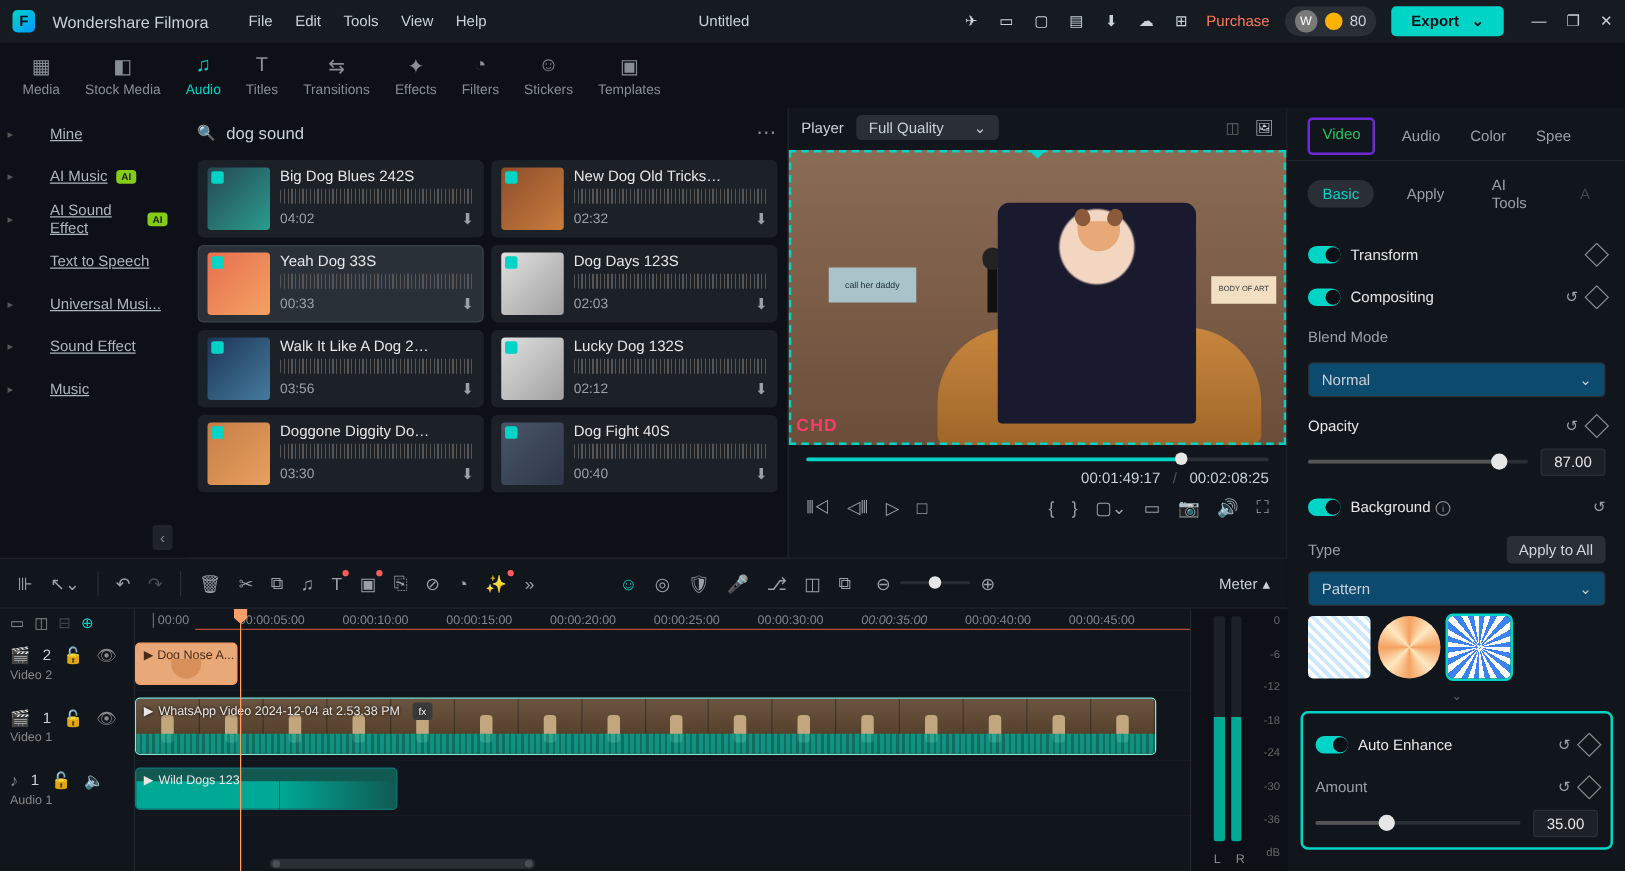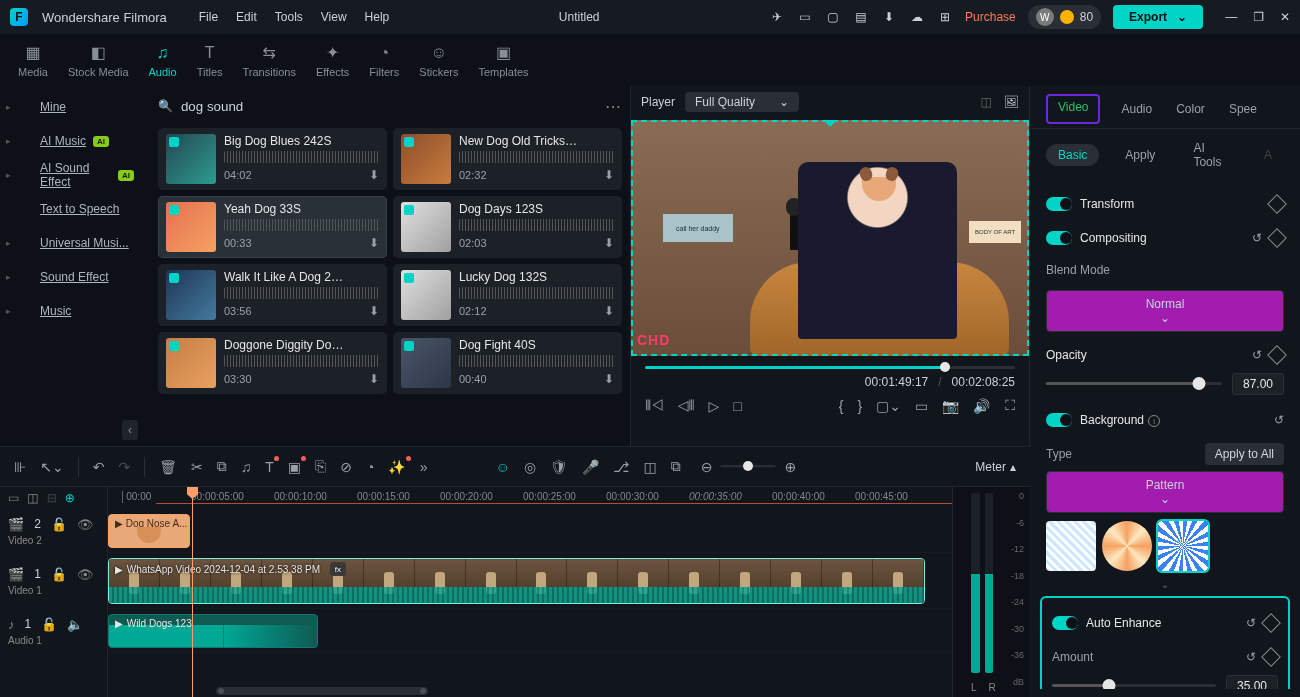--- a/index.html
+++ b/index.html
@@ -103,21 +103,21 @@
 .prop-body { flex:1; overflow-y:auto; padding:6px 16px; }
 .prop-row { display:flex; align-items:center; height:34px; gap:8px; }
 .toggle { width:26px; height:14px; border-radius:8px; background:#00d4c7; position:relative; flex-shrink:0; }
 .toggle::after { content:""; position:absolute; left:14px; top:1px; width:12px; height:12px; border-radius:50%; background:#0d1117; }
 .toggle.off { background:#3a4048; }
 .toggle.off::after { left:1px; background:#888; }
 .lbl2 { color:#e6e6e6; flex:1; }
 .kf { width:14px;height:14px; border:1px solid #888; transform:rotate(45deg); }
 .undo-ic { color:#9aa0a6; }
 .sublab { color:#9aa0a6; margin:8px 0 13px; }
-.select { background:#a21caf; border:1px solid #2a2f36; border-radius:4px; padding:6px 10px; display:flex; justify-content:space-between; align-items:center;flex-direction:column; }
+.select { background:#0c4a6e; border:1px solid #2a2f36; border-radius:4px; padding:6px 10px; display:flex; justify-content:space-between; align-items:center; }
 .slider { height:3px; background:#2a2f36; border-radius:2px; position:relative; margin:10px 0; flex:1; }
 .slider .prog { position:absolute; left:0; height:100%; background:#555; border-radius:2px; }
 .slider .knob { position:absolute; top:-5px; width:13px; height:13px; border-radius:50%; background:#e6e6e6; transform:translateX(-50%); }
 .valbox { width:52px; background:#1c2128; border:1px solid #2a2f36; border-radius:3px; padding:3px 6px; text-align:center; color:#e6e6e6; }
 .inline { display:flex; align-items:center; gap:10px; }
 .pattern-row { display:flex; gap:6px; margin:8px 0; }
 .pat { width:50px; height:50px; border-radius:4px; }
 .pat1 { background:repeating-linear-gradient(45deg,#d0e8ff 0 3px,#fff 3px 6px); }
 .pat2 { background:conic-gradient(#f4a261,#ffe8c2,#f4a261,#ffe8c2,#f4a261,#ffe8c2,#f4a261,#ffe8c2,#f4a261); border-radius:50%; }
 .pat3 { background:repeating-conic-gradient(#3b82f6 0 10deg,#fff 10deg 20deg); outline:2px solid #00d4c7; }

